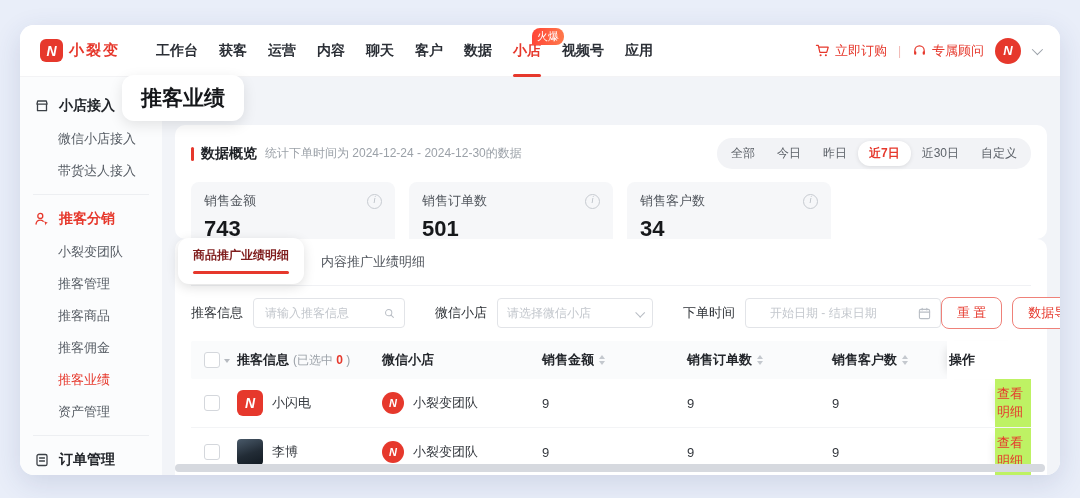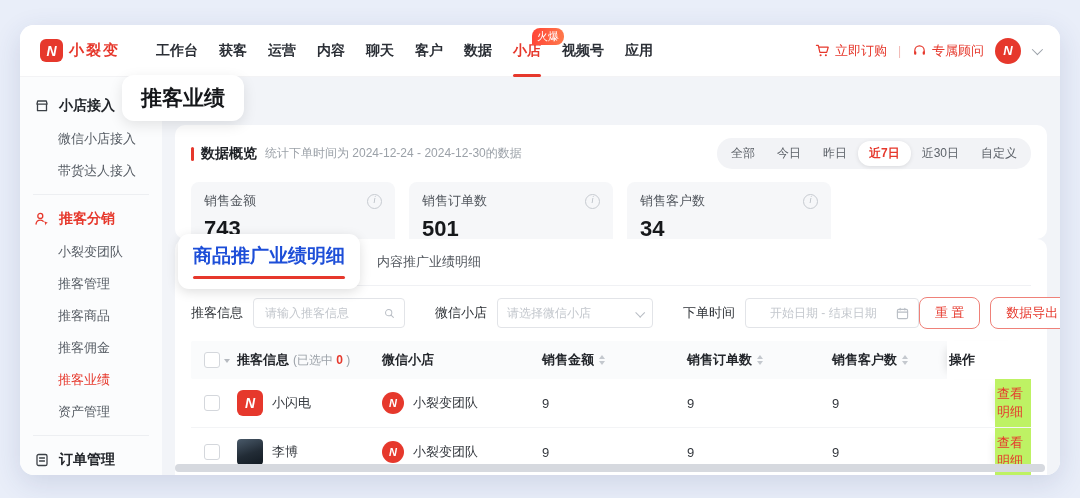--- a/index.html
+++ b/index.html
@@ -53,34 +53,34 @@
   .range-tab.active{background:#fff;color:#e6382c;font-weight:700;box-shadow:0 1px 4px rgba(0,0,0,.10);}
   .stats{display:flex;gap:14px;margin-top:13px;}
   .stat-card{width:204px;background:#f6f7f9;border-radius:8px;padding:10px 13px;box-sizing:border-box;}
   .stat-top{display:flex;justify-content:space-between;align-items:center;font-size:13px;color:#52575e;}
   .info-icon{width:13px;height:13px;border:1px solid #c7cbd1;border-radius:50%;color:#b8bdc4;font-size:9px;line-height:11px;text-align:center;font-style:italic;cursor:pointer;}
   .stat-value{font-size:22px;font-weight:700;color:#16181b;margin-top:6px;}
   
   .detail-card{background:#fff;border-radius:10px 10px 0 0;flex:1;padding:0 16px;position:relative;box-sizing:border-box;min-height:0;}
   .tabs{display:flex;align-items:center;height:46px;border-bottom:1px solid #f0f1f4;position:relative;}
   .tab-callout{background:#fff;border-radius:11px;box-shadow:0 3px 12px rgba(0,0,0,.13);padding:9px 15px 10px;margin-left:-13px;margin-top:-2px;position:relative;z-index:3;cursor:pointer;}
-  .tab-active-text{color:#1d4ed8;font-weight:800;font-size:19px;}
+  .tab-active-text{color:#7f1d1d;font-weight:800;font-size:12px;}
   .tab-underline{height:3px;background:#e6382c;border-radius:2px;margin-top:7px;}
   .tab-inactive{font-size:13px;color:#51565d;margin-left:17px;cursor:pointer;}
   
   .filter-row{display:flex;align-items:center;margin-top:11px;font-size:13px;color:#2e3237;}
   .f-group{display:flex;align-items:center;}
   .f-label{margin-right:10px;white-space:nowrap;}
   .f-box{height:30px;border:1px solid #e2e4e8;border-radius:4px;background:#fff;display:flex;align-items:center;padding:0 9px;box-sizing:border-box;gap:6px;cursor:text;}
   .f-box input{border:none;outline:none;font-size:12px;width:100%;color:#333;font-family:inherit;background:transparent;}
   .f-box input::placeholder{color:#c3c7cd;}
   .f-box .ph{font-size:12px;color:#c3c7cd;flex:1;white-space:nowrap;}
   .w-input{width:152px;}
   .w-select{width:156px;cursor:pointer;}
-  .w-date{width:174px;cursor:pointer;padding-left:24px;}
+  .w-date{width:196px;cursor:pointer;padding-left:24px;}
   .sel-chev{width:6px;height:6px;border-right:1.4px solid #b7bcc3;border-bottom:1.4px solid #b7bcc3;transform:rotate(45deg) translateY(-1px);flex-shrink:0;}
   .btns{margin-left:auto;display:flex;gap:10px;}
   .btn-outline{border:1px solid #ef8179;color:#e6382c;background:#fff;border-radius:8px;padding:6px 15px;font-size:13px;cursor:pointer;white-space:nowrap;font-family:Liberation Serif, serif;}
   
   .grid-cols{display:grid;grid-template-columns:46px 145px 160px 145px 145px 115px 1fr;}
   .table-head{height:38px;background:#fafbfc;margin-top:12px;font-size:13px;color:#23262b;font-weight:600;align-items:center;border-radius:2px;}
   .th{display:flex;align-items:center;}
   .cell-cb{padding-left:13px;display:flex;align-items:center;gap:4px;}
   .checkbox{width:14px;height:14px;border:1px solid #d4d7dc;border-radius:3px;background:#fff;cursor:pointer;flex-shrink:0;}
   .cb-caret{width:0;height:0;border:3.5px solid transparent;border-top:4.5px solid #b6bac0;margin-top:4px;cursor:pointer;}

